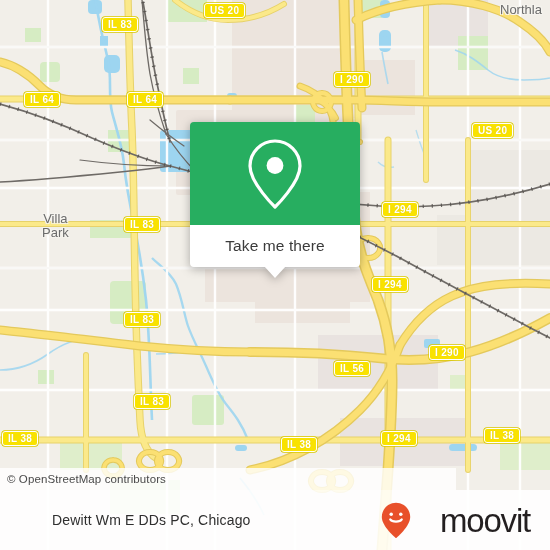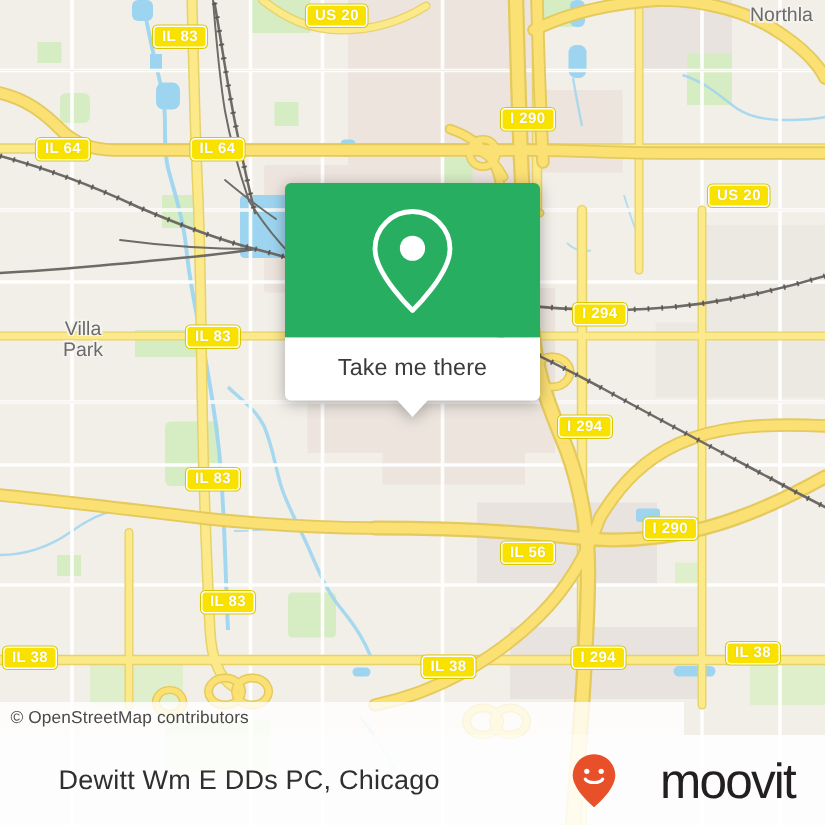--- a/index.html
+++ b/index.html
@@ -68,22 +68,23 @@
   }
   #attrib-text{font-size:11.5px;color:#4a4a4a;padding-left:7px;letter-spacing:.1px;}
 
   
   #footer{
     position:absolute;left:0;top:490px;width:550px;height:60px;
     background:rgba(255,255,255,.88);
     display:flex;align-items:center;justify-content:space-between;
   }
   #footer-title{
-    font-size:18px;color:#2f2f2f;padding-left:39px;white-space:nowrap;
+    font-size:14px;color:#2f2f2f;padding-left:21px;white-space:nowrap;
     letter-spacing:.15px;
+    margin-left:31px;
   }
   #brand{display:flex;align-items:center;padding-right:20px;gap:28px;}
   #brand-word{
     font-size:33px;color:#231f20;letter-spacing:-1.2px;line-height:33px;
     margin-left:1px;font-weight:normal;
   }
 </style>
 </head>
 <body>
 

